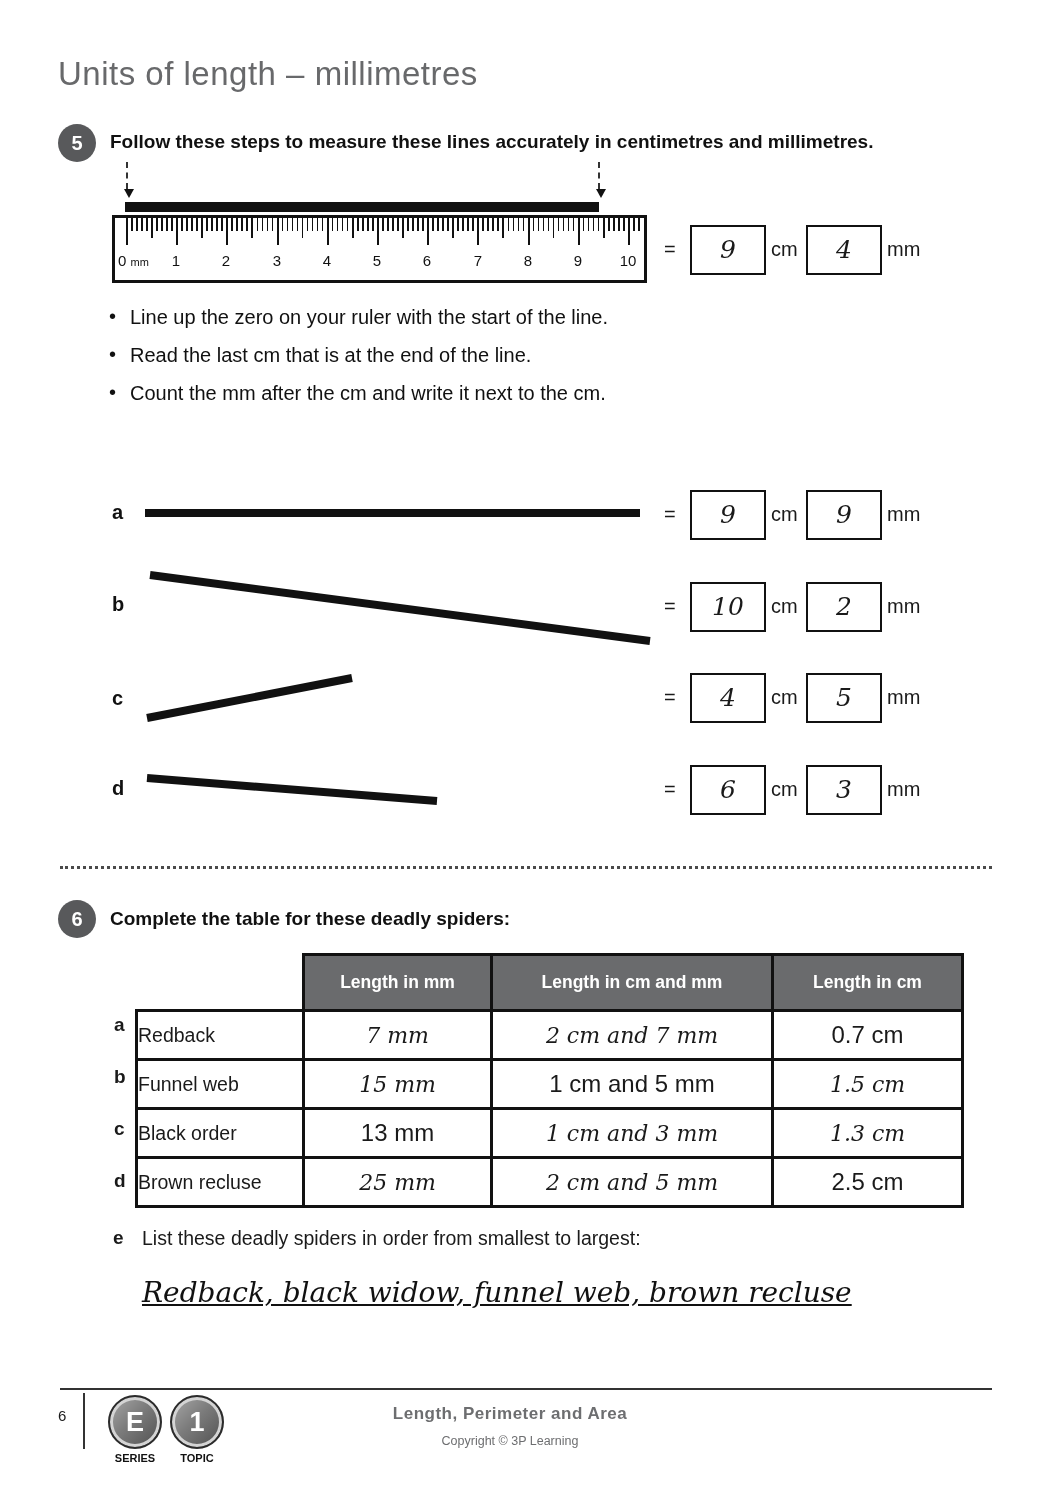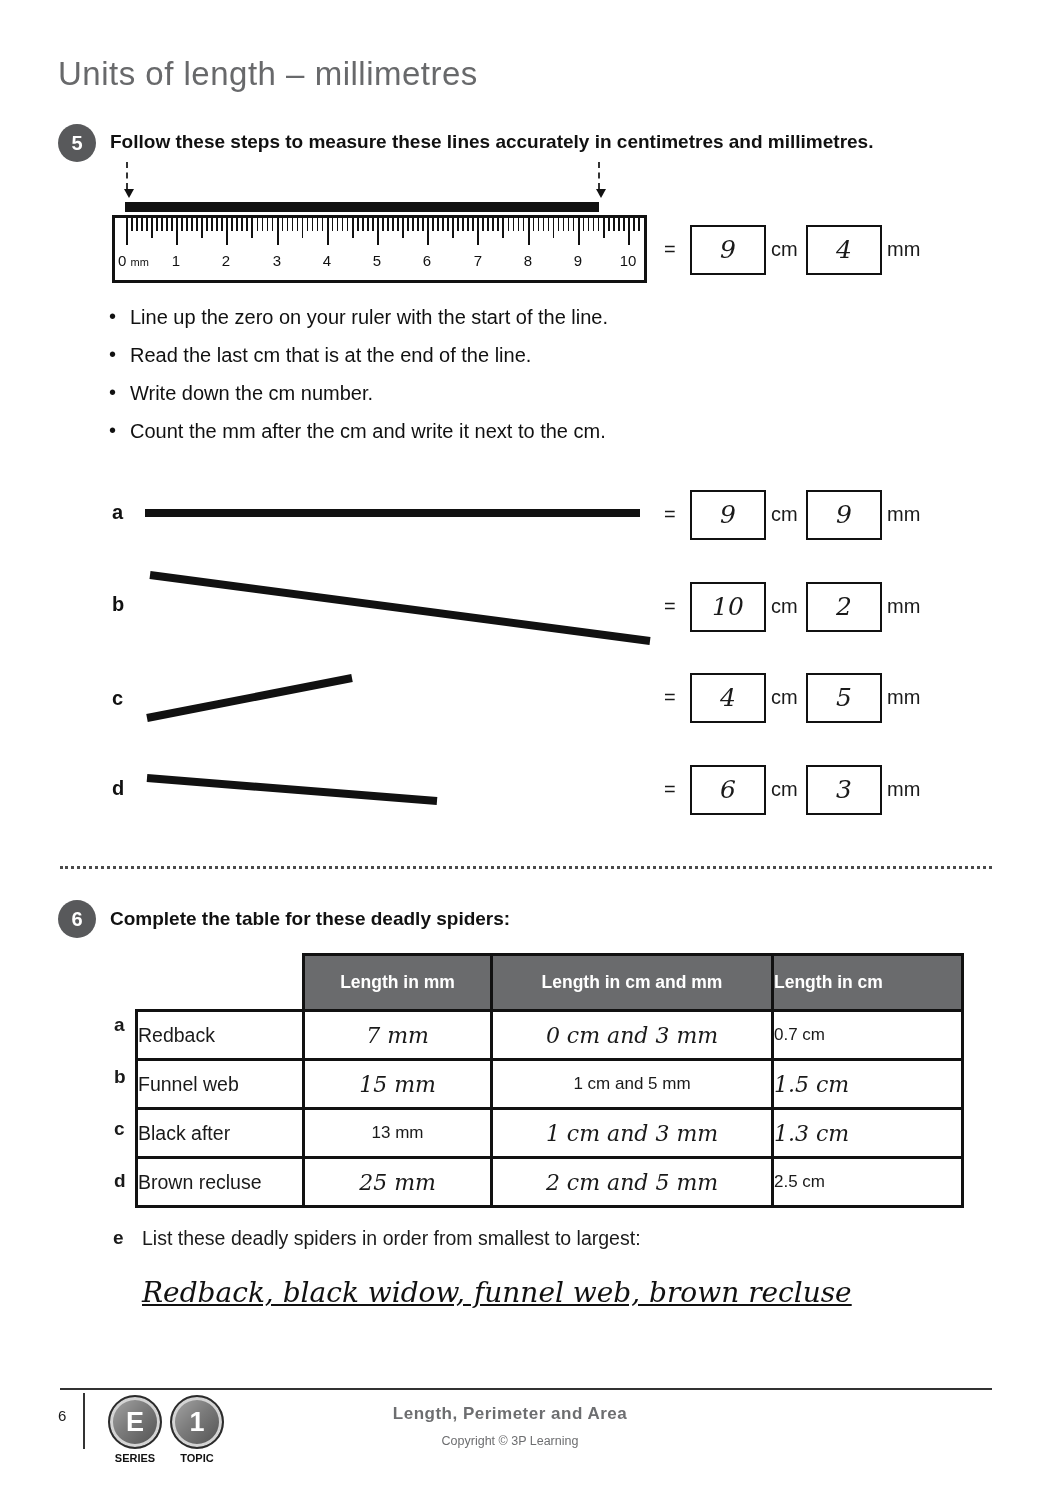--- a/index.html
+++ b/index.html
@@ -52,22 +52,22 @@
 
   
   .spider-table { position:absolute; left:135px; top:953px; border-collapse:collapse; }
   .spider-table th, .spider-table td { border:3px solid #111; }
   .spider-table th { background:#6a6b6d; color:#fff; font-size:17.5px; font-weight:bold; height:56px; }
   .spider-table th.corner { border:none; background:transparent; }
   .spider-table td { height:49px; background:#fff; }
   .td-name { width:167px; font-size:19.5px; text-align:left; }
   .td-mm { width:188px; text-align:center; }
   .td-cmmm { width:281px; text-align:center; }
-  .td-cm { width:190px; text-align:left; }
-  .spider-table td.printed { font-size:17px; }
+  .td-cm { width:190px; text-align:center; }
+  .spider-table td.printed { font-size:24px; }
   .spider-table td.hand { font-size:22px; }
   .rowlabel { position:absolute; left:114px; font-size:19px; font-weight:bold; }
 
   .item-e-label { position:absolute; left:113px; top:1227px; font-size:19px; font-weight:bold; }
   .item-e-text { position:absolute; left:142px; top:1227px; font-size:19.5px; }
   .item-e-answer { position:absolute; left:142px; top:1276px; font-size:28px; color:#111;text-decoration:underline; }
 
   
   .footer-rule { position:absolute; left:60px; top:1388px; width:932px; height:2px; background:#333; }
   .footer-pagenum { position:absolute; left:58px; top:1407px; font-size:15px; }
@@ -117,21 +117,20 @@
     <span class="eq">=</span>
     <div class="abox b-cm"><span class="hand">9</span></div>
     <span class="unit u-cm">cm</span>
     <div class="abox b-mm"><span class="hand">4</span></div>
     <span class="unit u-mm">mm</span>
   </div>
 
   <ul class="steps">
     <li>Line up the zero on your ruler with the start of the line.</li>
     <li>Read the last cm that is at the end of the line.</li>
-    <li>Write down the cm number.</li>
     <li>Count the mm after the cm and write it next to the cm.</li>
   </ul>
 
   <span class="linelabel" style="left:112px; top:501px;">a</span>
   <span class="linelabel" style="left:112px; top:593px;">b</span>
   <span class="linelabel" style="left:112px; top:687px;">c</span>
   <span class="linelabel" style="left:112px; top:777px;">d</span>
 
   <svg class="lines-svg" width="540" height="345">
     <line x1="17" y1="43" x2="512" y2="43" stroke="#111" stroke-width="8"></line>
@@ -183,31 +182,31 @@
     <tbody>
         <tr>
       <th class="corner"></th>
       <th class="td-mm">Length in mm</th>
       <th class="td-cmmm">Length in cm and mm</th>
       <th class="td-cm">Length in cm</th>
     </tr>
     <tr>
       <td class="td-name">Redback</td>
       <td class="td-mm hand">7 mm</td>
-      <td class="td-cmmm hand">0 cm and 3 mm</td>
+      <td class="td-cmmm hand">2 cm and 7 mm</td>
       <td class="td-cm printed">0.7 cm</td>
     </tr>
     <tr>
       <td class="td-name">Funnel web</td>
       <td class="td-mm hand">15 mm</td>
       <td class="td-cmmm printed">1 cm and 5 mm</td>
       <td class="td-cm hand">1.5 cm</td>
     </tr>
     <tr>
-      <td class="td-name">Black after</td>
+      <td class="td-name">Black order</td>
       <td class="td-mm printed">13 mm</td>
       <td class="td-cmmm hand">1 cm and 3 mm</td>
       <td class="td-cm hand">1.3 cm</td>
     </tr>
     <tr>
       <td class="td-name">Brown recluse</td>
       <td class="td-mm hand">25 mm</td>
       <td class="td-cmmm hand">2 cm and 5 mm</td>
       <td class="td-cm printed">2.5 cm</td>
     </tr>

